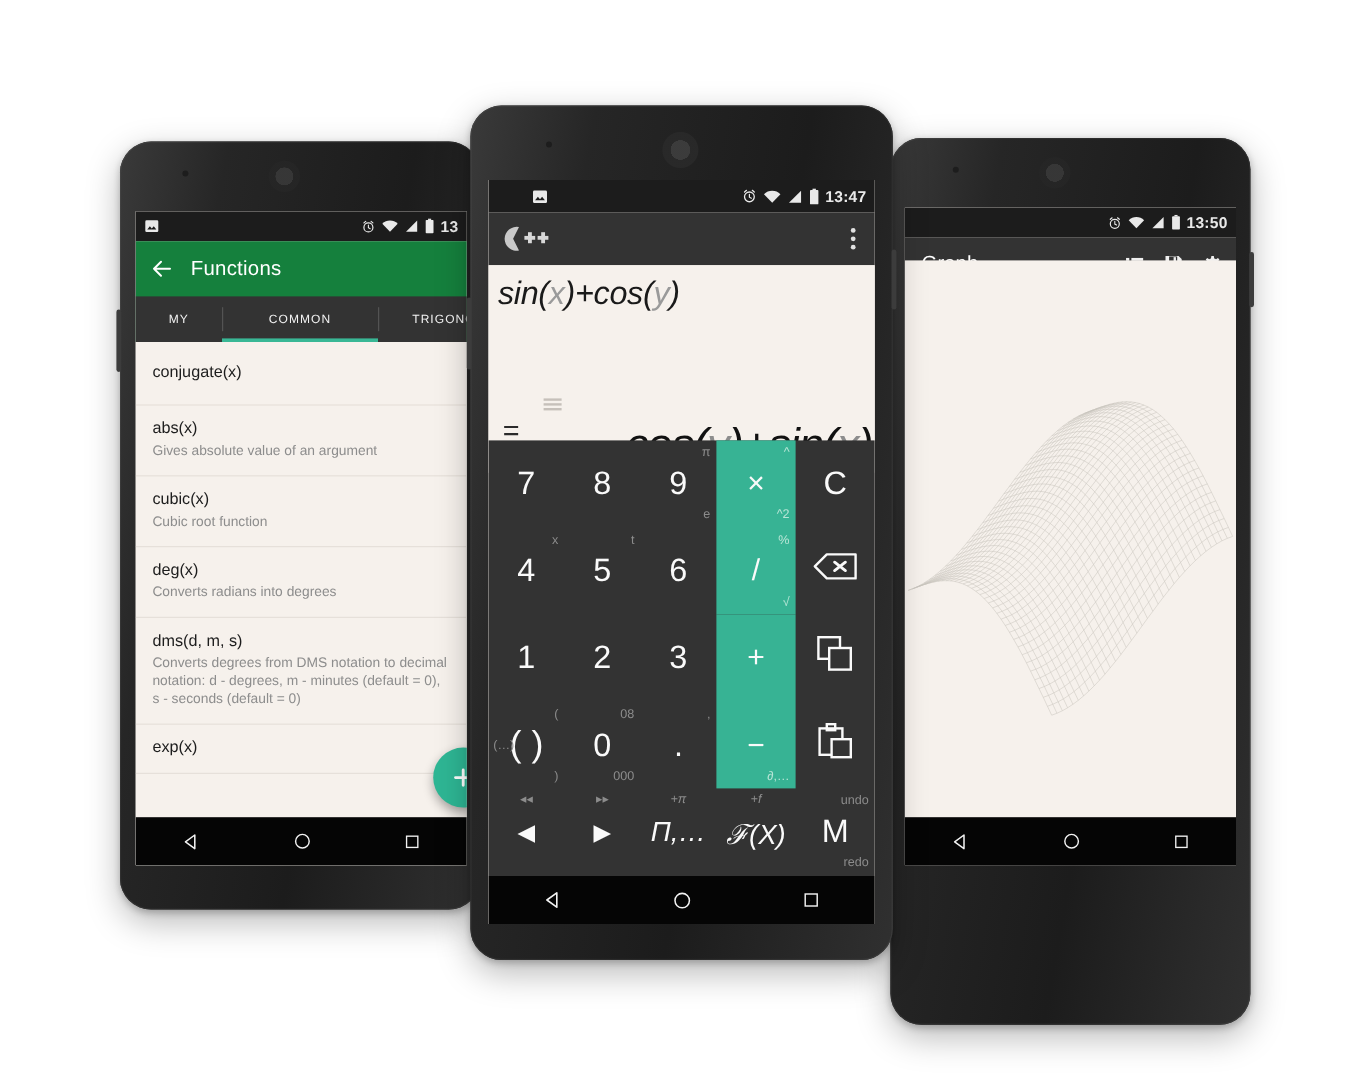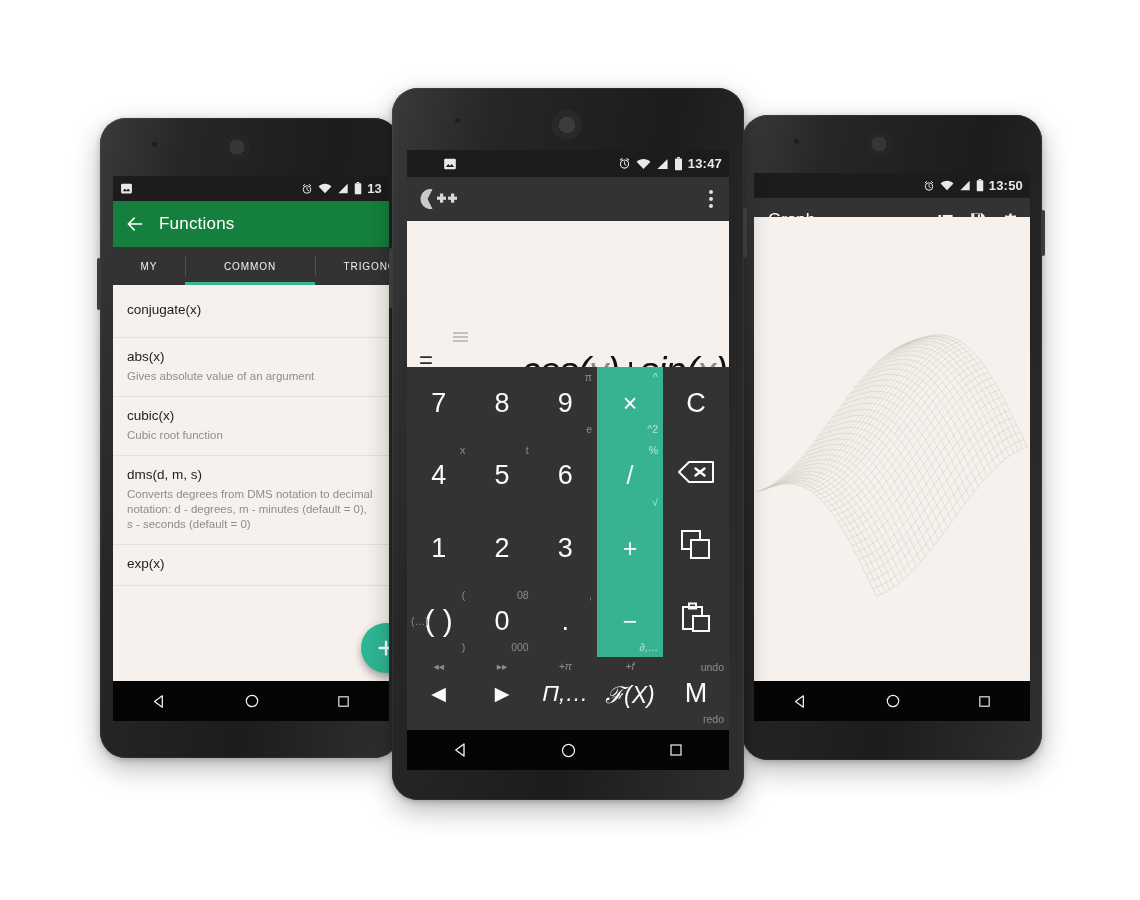--- a/index.html
+++ b/index.html
@@ -88,21 +88,21 @@
        color:#fafafa;font-size:27px;box-sizing:border-box;}
   .key.op{background:#37b394;font-size:25px;}
   .key .h{position:absolute;font-size:10.5px;color:#8c8c8c;line-height:1;}
   .key.op .h{color:#b7e5d6;}  .key .h.tr{right:5px;top:5px;}.key .h.br{right:5px;bottom:5px;}
   .key .h.ml{left:4px;top:50%;transform:translateY(-50%);}
   .key .h.tc{left:50%;top:4px;transform:translateX(-50%);}
   .key.fn{font-size:23px;font-style:italic;}
   .key.sym{font-size:30px;}
 
   
-  #phone-right{left:742px;top:115px;width:300px;height:645px;}
+  #phone-right{left:742px;top:115px;width:300px;height:739px;}
   #screen-right{left:12px;top:58px;width:276px;height:548px;}
   .g-appbar{height:44px;background:#333333;display:flex;align-items:center;
             padding:0 10px 0 14px;box-sizing:border-box;}
   .g-title{color:#fff;font-size:17px;font-weight:500;flex:1;}
   .g-actions{display:flex;align-items:center;gap:14px;}
   .plotarea{position:absolute;left:0;right:0;top:44px;bottom:40px;background:#f6f1ec;overflow:hidden;}
   .plotarea svg{position:absolute;left:0;top:0;}
 </style>
 </head>
 <body>
@@ -180,20 +180,24 @@
         <div class="fnrow" style="padding-top:17px;padding-bottom:18px;">
           <div class="fnname">conjugate(x)</div>
         </div>
         <div class="fnrow">
           <div class="fnname">abs(x)</div>
           <div class="fndesc">Gives absolute value of an argument</div>
         </div>
         <div class="fnrow">
           <div class="fnname">cubic(x)</div>
           <div class="fndesc">Cubic root function</div>
+        </div>
+        <div class="fnrow">
+          <div class="fnname">deg(x)</div>
+          <div class="fndesc">Converts radians into degrees</div>
         </div>
         <div class="fnrow">
           <div class="fnname">dms(d, m, s)</div>
           <div class="fndesc">Converts degrees from DMS notation to decimal notation: d - degrees, m - minutes (default = 0), s - seconds (default = 0)</div>
         </div>
         <div class="fnrow">
           <div class="fnname">exp(x)</div>
         </div>
       </div>
 
@@ -378,20 +382,21 @@
           </svg>
         </span>
         <span class="kebab">
             <i></i>
             <i></i>
             <i></i>
           </span>
       </div>
 
       <div class="display">
+        <div class="expr-in">sin(<span class="v">x</span>)+cos(<span class="v">y</span>)</div>
         <div class="resrow">
           <div class="eqbtn">
             <span class="hamb">
                 <i></i>
                 <i></i>
                 <i></i>
               </span>
             <span class="eq">=</span>
             <span class="plot">+plot</span>
           </div>

